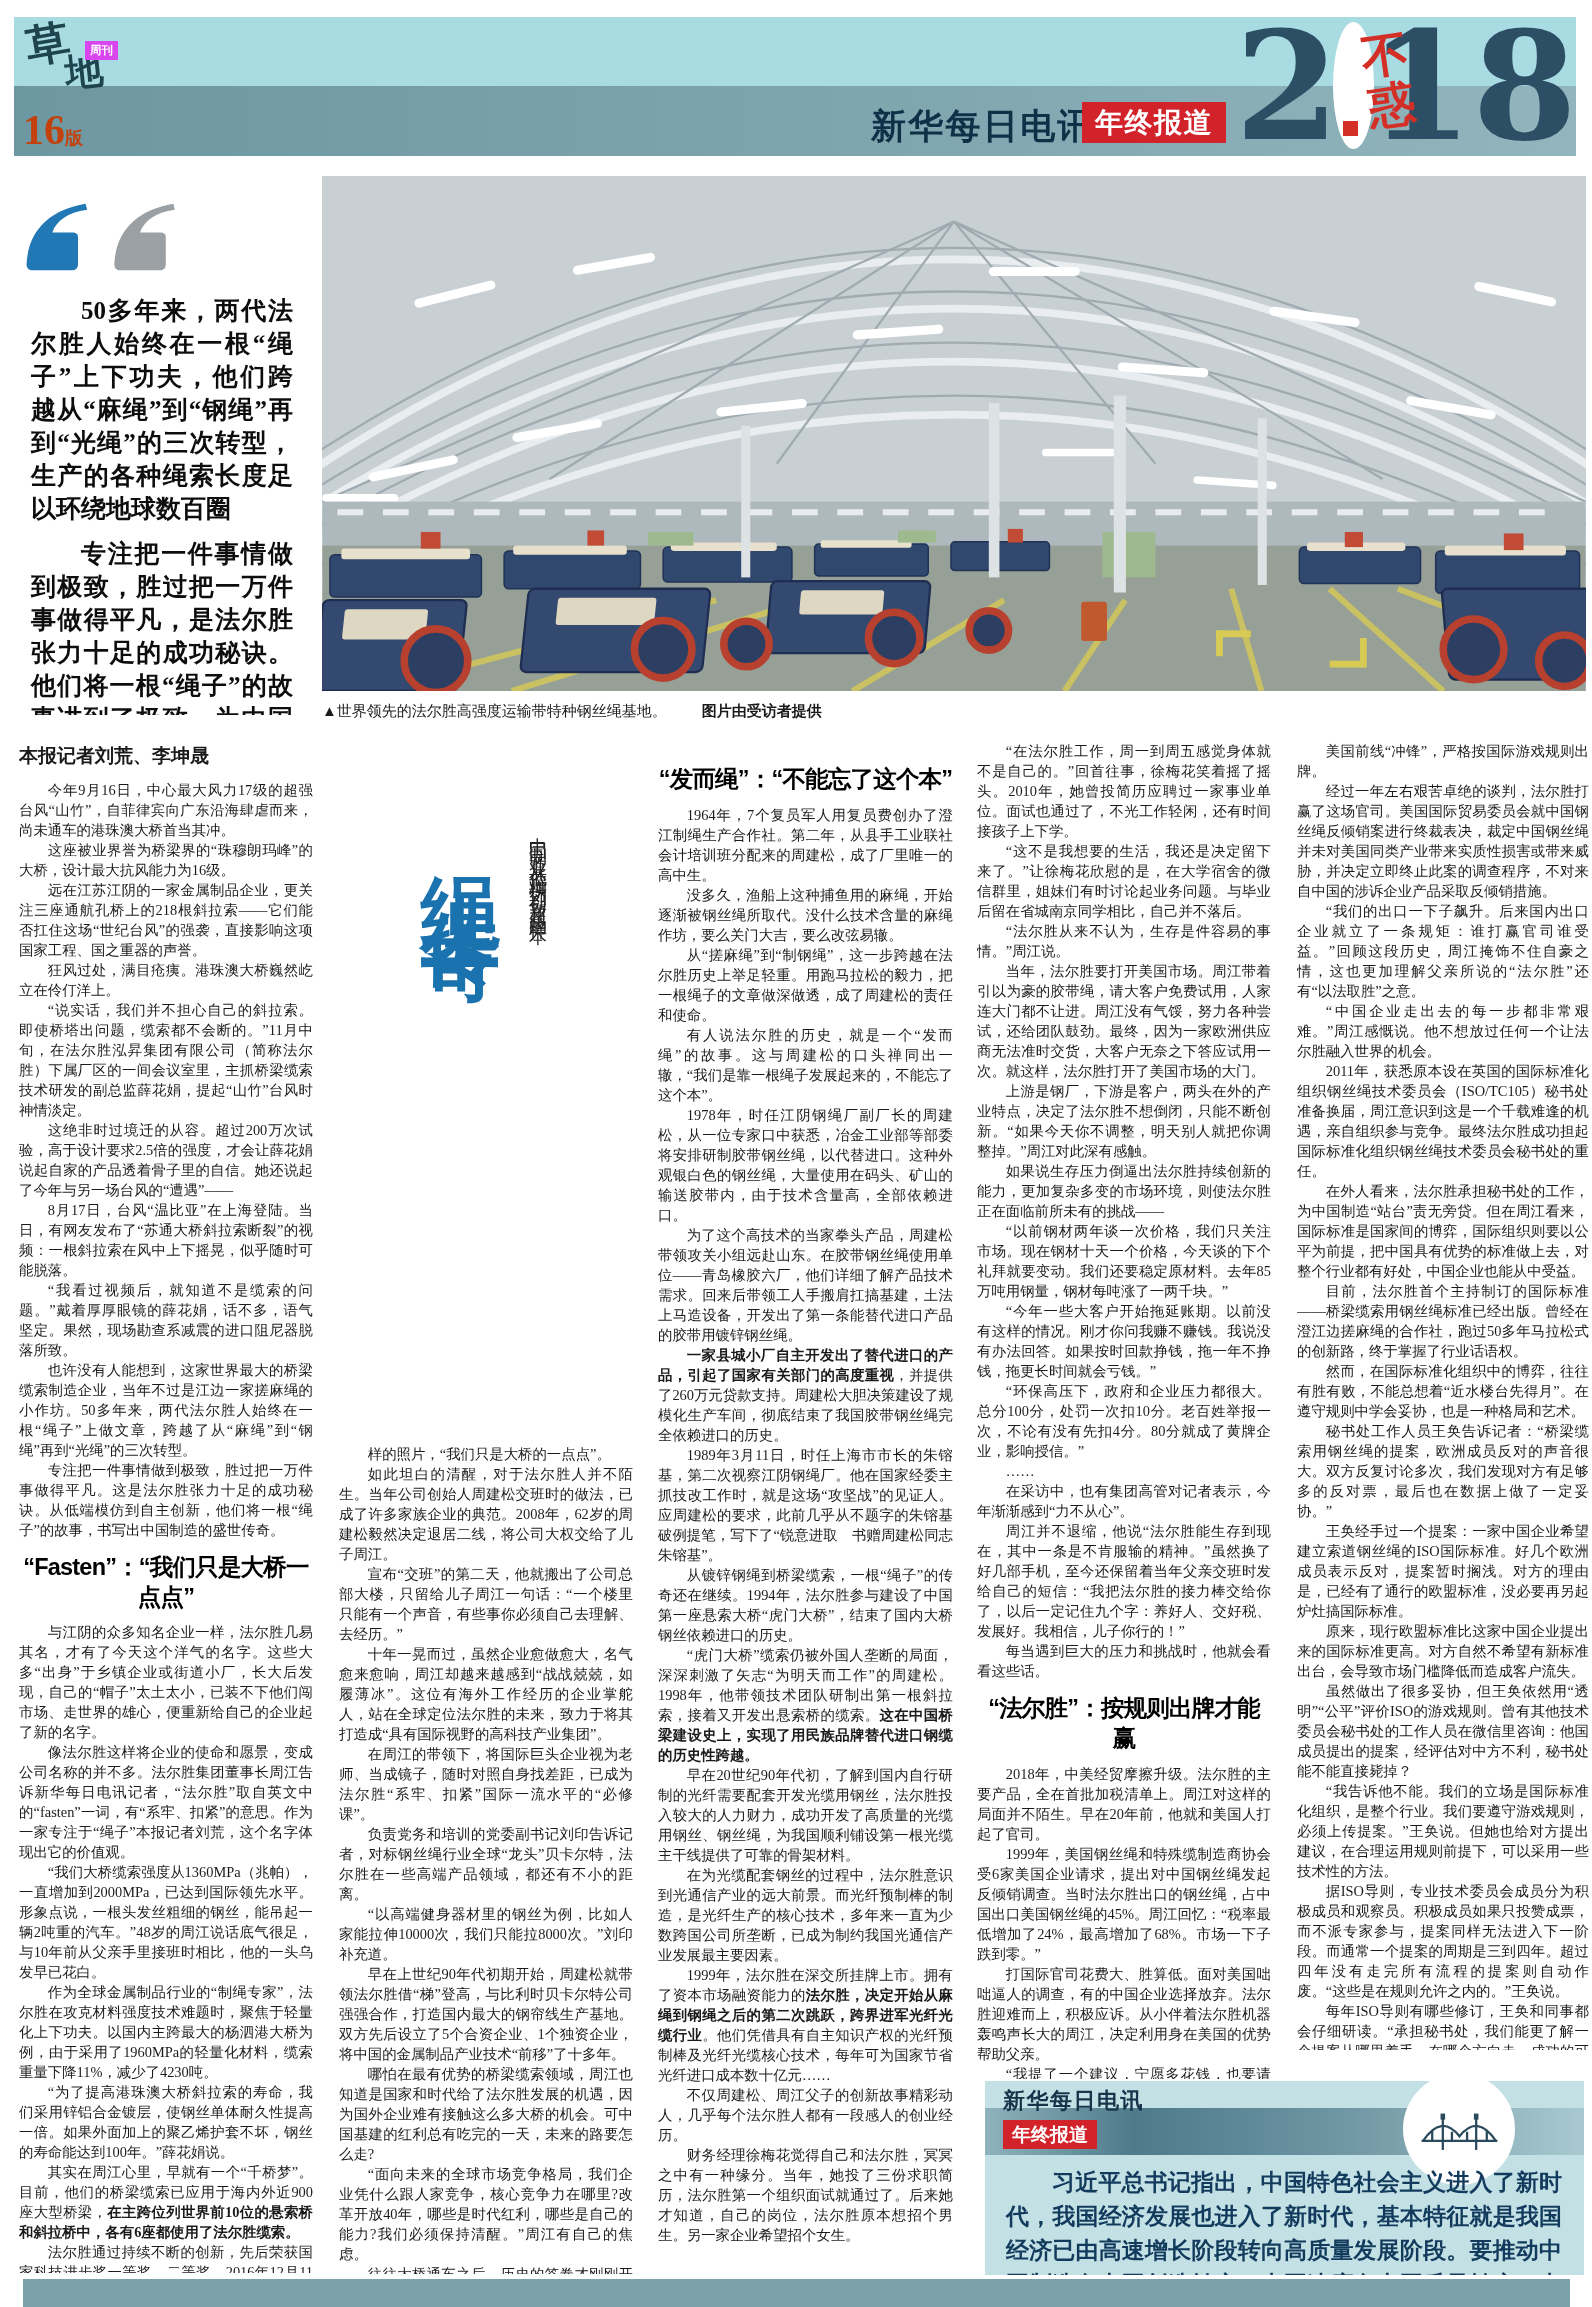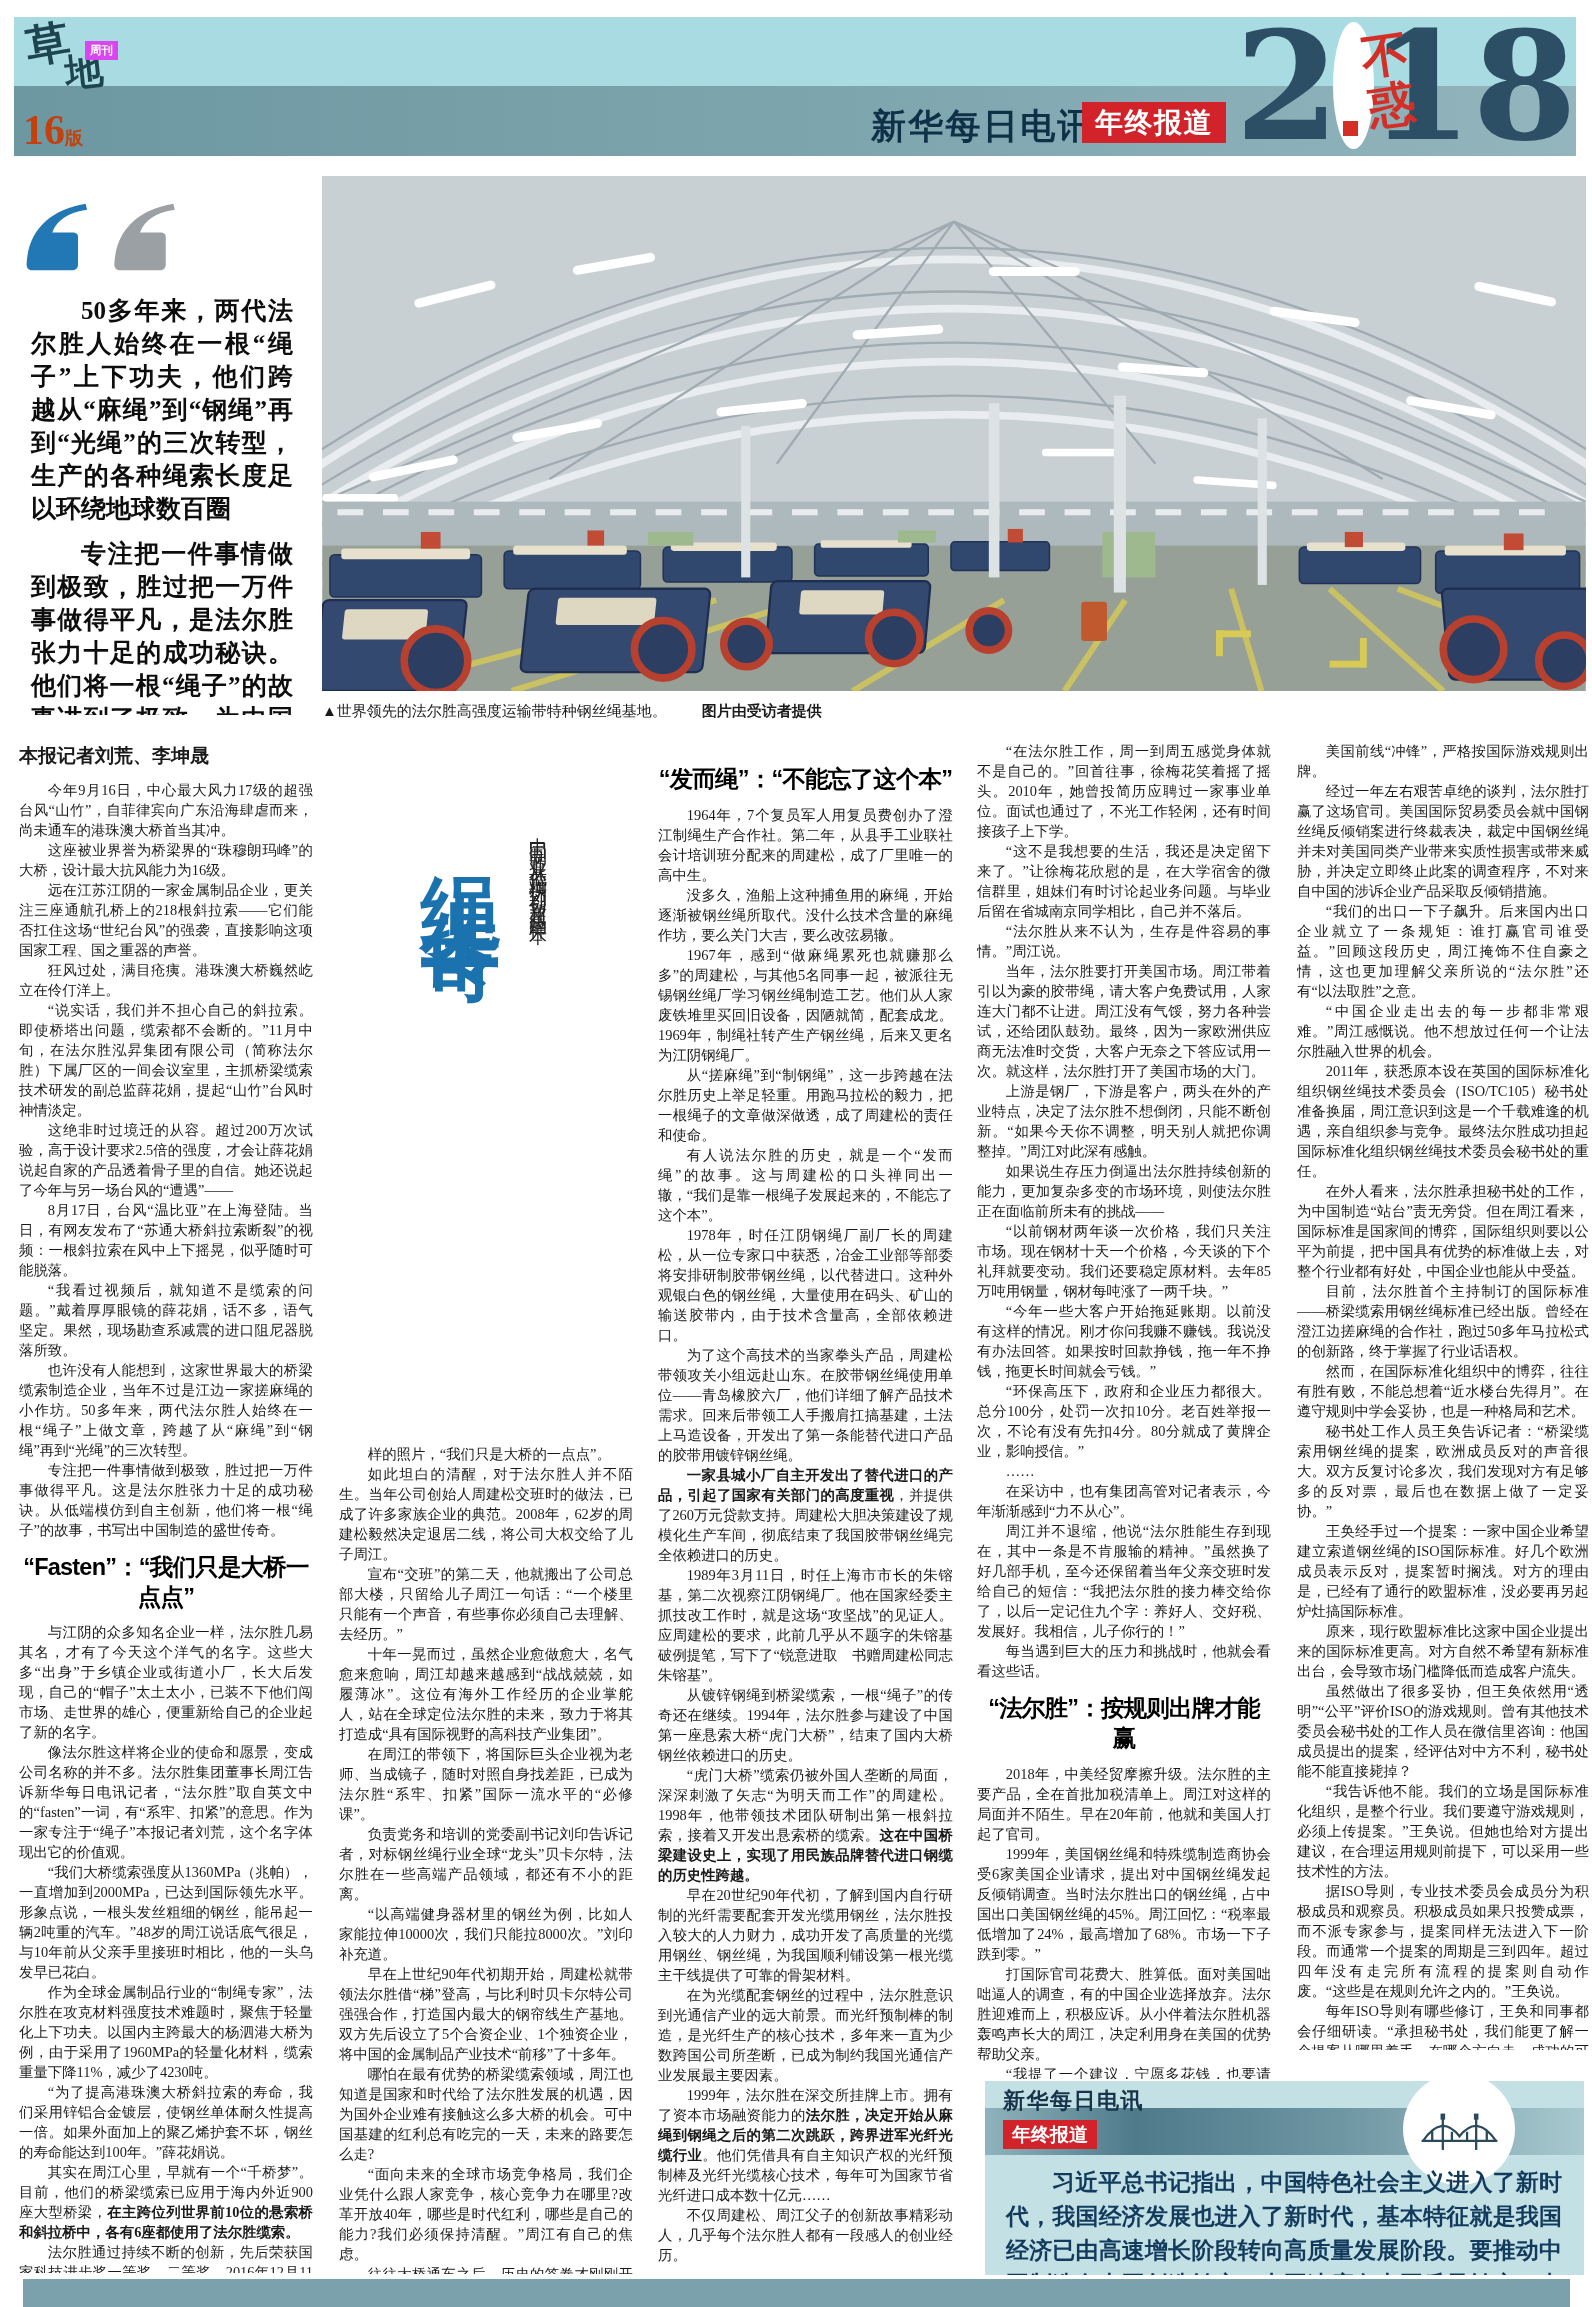--- a/index.html
+++ b/index.html
@@ -286,21 +286,20 @@
     <p>“以高端健身器材里的钢丝为例，比如人家能拉伸10000次，我们只能拉8000次。”刘印补充道。</p>
     <p>早在上世纪90年代初期开始，周建松就带领法尔胜借“梯”登高，与比利时贝卡尔特公司强强合作，打造国内最大的钢帘线生产基地。双方先后设立了5个合资企业、1个独资企业，将中国的金属制品产业技术“前移”了十多年。</p>
     <p>哪怕在最有优势的桥梁缆索领域，周江也知道是国家和时代给了法尔胜发展的机遇，因为国外企业难有接触这么多大桥的机会。可中国基建的红利总有吃完的一天，未来的路要怎么走?</p>
     <p>“面向未来的全球市场竞争格局，我们企业凭什么跟人家竞争，核心竞争力在哪里?改革开放40年，哪些是时代红利，哪些是自己的能力?我们必须保持清醒。”周江有自己的焦虑。</p>
     <p>往往大桥通车之后，历史的答卷才刚刚开始。举世闻名的旧金山金门大桥给了周江不少启发。这座1937年建成的橘色大桥，每根钢索重6412吨，由27000根钢丝绞成。如今，大约有200多人“伺候”着它，包括维修和油漆钢索等工作。</p>
   </div>
 <div class="abs col" id="colC">
     <div class="col-h">“发而绳”：“不能忘了这个本”</div>
     <p>1964年，7个复员军人用复员费创办了澄江制绳生产合作社。第二年，从县手工业联社会计培训班分配来的周建松，成了厂里唯一的高中生。</p>
     <p>没多久，渔船上这种捕鱼用的麻绳，开始逐渐被钢丝绳所取代。没什么技术含量的麻绳作坊，要么关门大吉，要么改弦易辙。</p>
-    <p>1967年，感到“做麻绳累死也就赚那么多”的周建松，与其他5名同事一起，被派往无锡钢丝绳厂学习钢丝绳制造工艺。他们从人家废铁堆里买回旧设备，因陋就简，配套成龙。1969年，制绳社转产生产钢丝绳，后来又更名为江阴钢绳厂。</p>
     <p>从“搓麻绳”到“制钢绳”，这一步跨越在法尔胜历史上举足轻重。用跑马拉松的毅力，把一根绳子的文章做深做透，成了周建松的责任和使命。</p>
     <p>有人说法尔胜的历史，就是一个“发而绳”的故事。这与周建松的口头禅同出一辙，“我们是靠一根绳子发展起来的，不能忘了这个本”。</p>
     <p>1978年，时任江阴钢绳厂副厂长的周建松，从一位专家口中获悉，冶金工业部等部委将安排研制胶带钢丝绳，以代替进口。这种外观银白色的钢丝绳，大量使用在码头、矿山的输送胶带内，由于技术含量高，全部依赖进口。</p>
     <p>为了这个高技术的当家拳头产品，周建松带领攻关小组远赴山东。在胶带钢丝绳使用单位——青岛橡胶六厂，他们详细了解产品技术需求。回来后带领工人手搬肩扛搞基建，土法上马造设备，开发出了第一条能替代进口产品的胶带用镀锌钢丝绳。</p>
     <p><span class="b">一家县城小厂自主开发出了替代进口的产品，引起了国家有关部门的高度重视</span><span>，并提供了260万元贷款支持。周建松大胆决策建设了规模化生产车间，彻底结束了我国胶带钢丝绳完全依赖进口的历史。</span></p>
     <p>1989年3月11日，时任上海市市长的朱镕基，第二次视察江阴钢绳厂。他在国家经委主抓技改工作时，就是这场“攻坚战”的见证人。应周建松的要求，此前几乎从不题字的朱镕基破例提笔，写下了“锐意进取　书赠周建松同志　朱镕基”。</p>
     <p>从镀锌钢绳到桥梁缆索，一根“绳子”的传奇还在继续。1994年，法尔胜参与建设了中国第一座悬索大桥“虎门大桥”，结束了国内大桥钢丝依赖进口的历史。</p>
     <p><span>“虎门大桥”缆索仍被外国人垄断的局面，深深刺激了矢志“为明天而工作”的周建松。1998年，他带领技术团队研制出第一根斜拉索，接着又开发出悬索桥的缆索。</span><span class="b">这在中国桥梁建设史上，实现了用民族品牌替代进口钢缆的历史性跨越。</span></p>
     <p>早在20世纪90年代初，了解到国内自行研制的光纤需要配套开发光缆用钢丝，法尔胜投入较大的人力财力，成功开发了高质量的光缆用钢丝、钢丝绳，为我国顺利铺设第一根光缆主干线提供了可靠的骨架材料。</p>
     <p>在为光缆配套钢丝的过程中，法尔胜意识到光通信产业的远大前景。而光纤预制棒的制造，是光纤生产的核心技术，多年来一直为少数跨国公司所垄断，已成为制约我国光通信产业发展最主要因素。</p>

